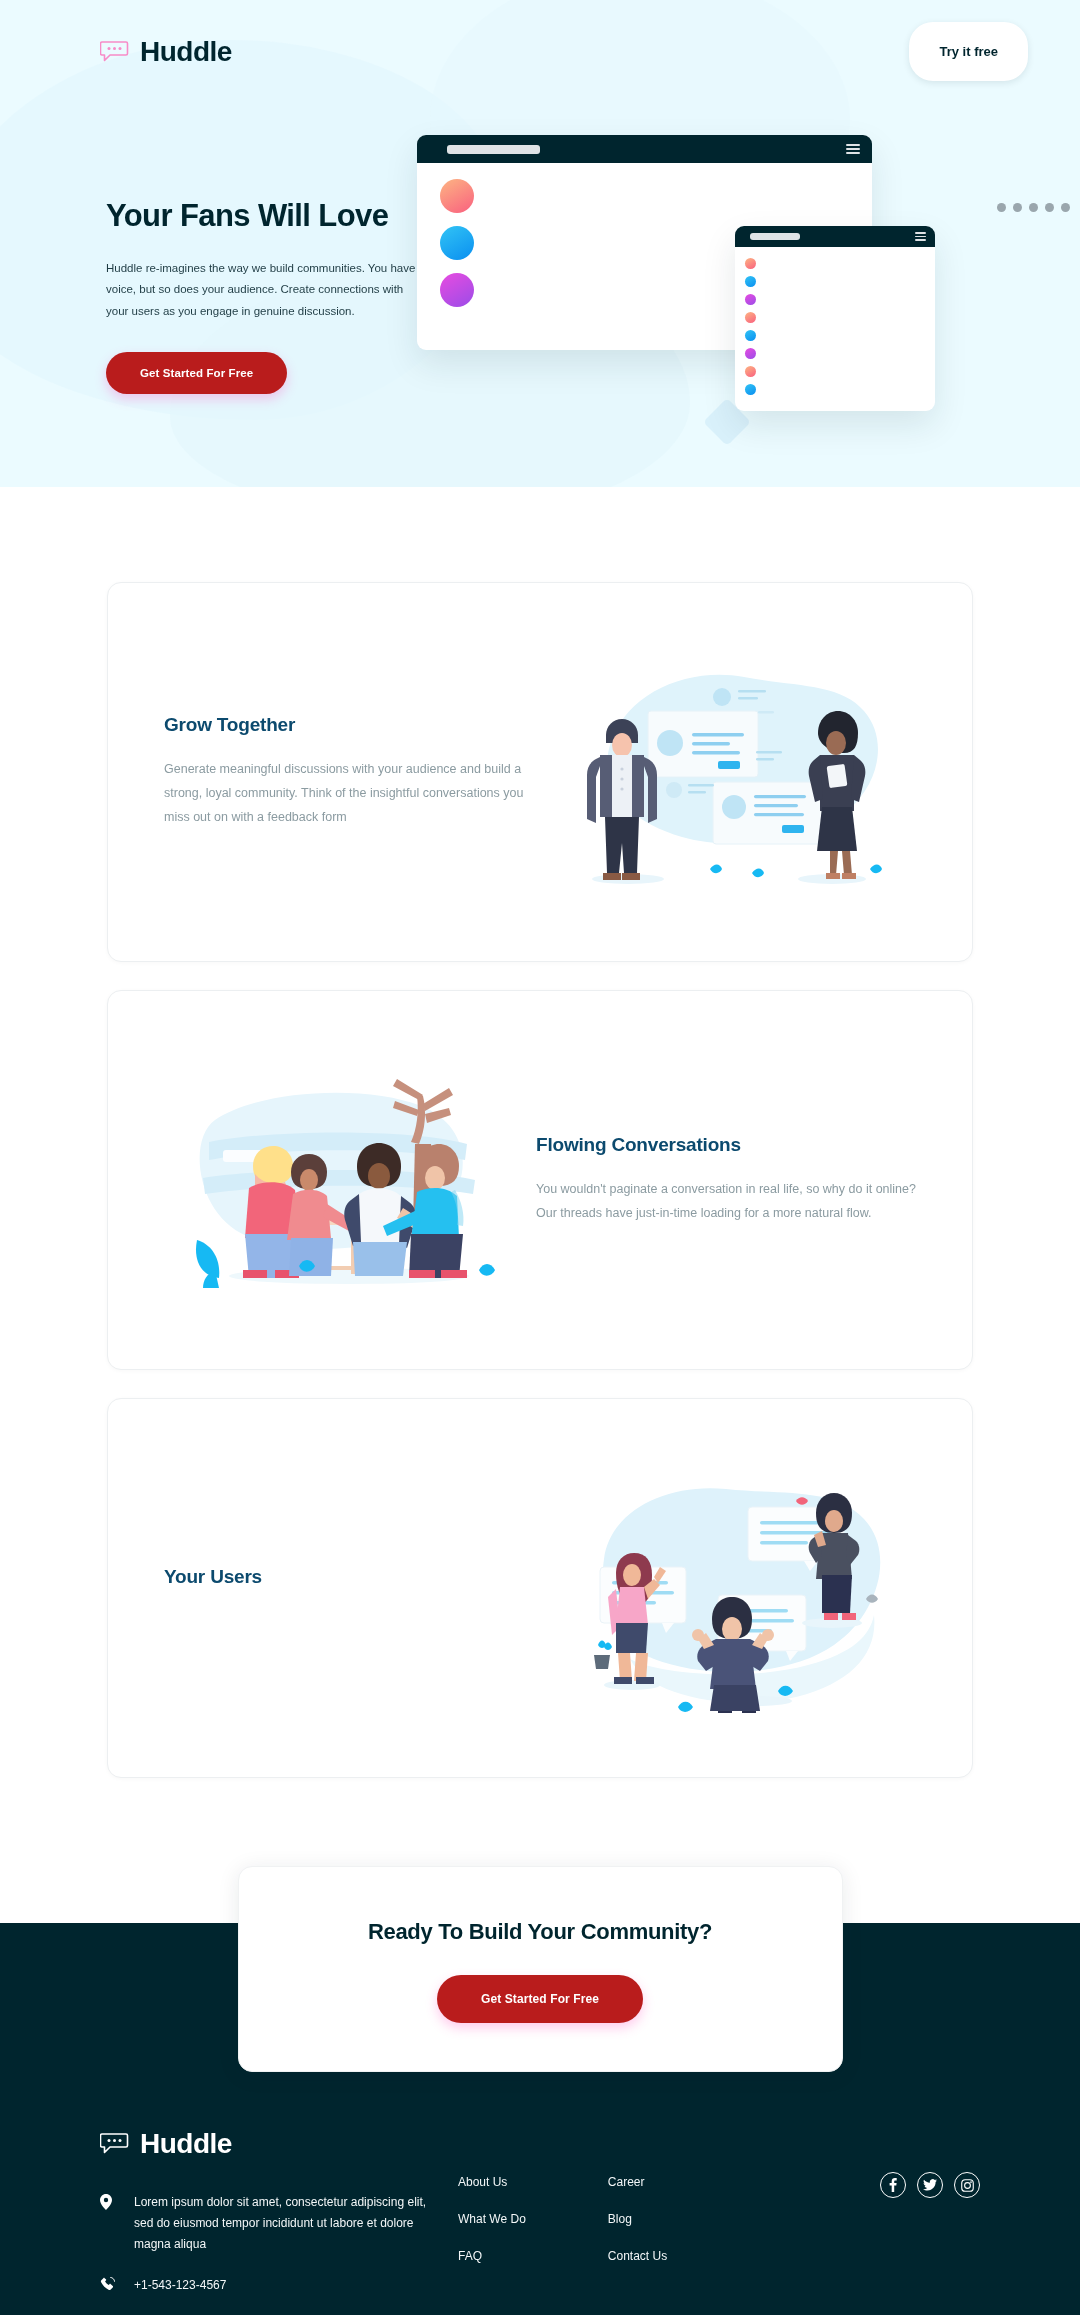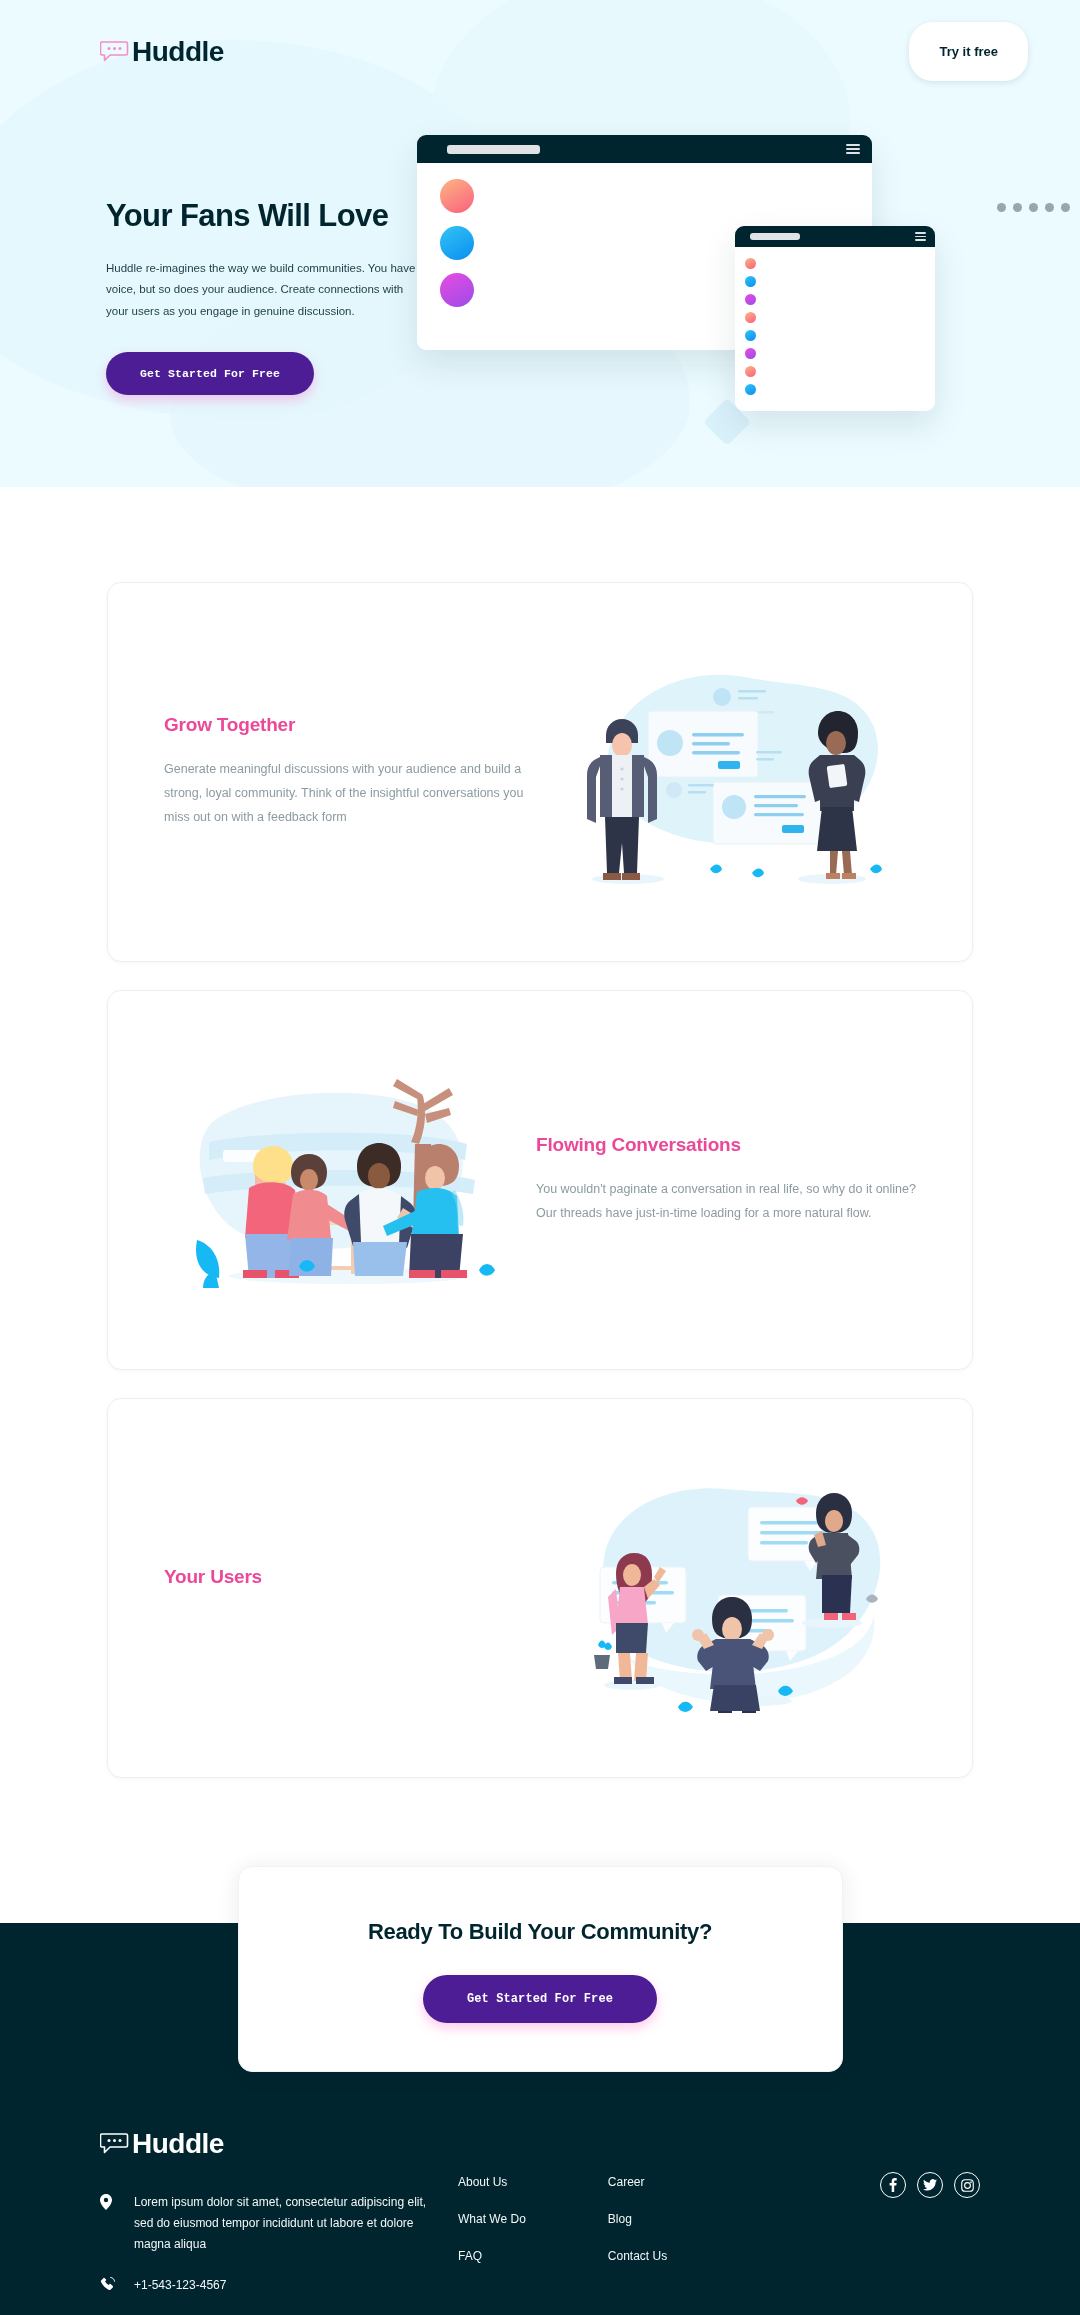--- a/index.html
+++ b/index.html
@@ -43,21 +43,21 @@
     border-radius:48% 52% 55% 45% / 50% 50% 50% 50%;
     opacity:.55;
     pointer-events:none;
   }
 
   .topbar{
     position:relative; z-index:5;
     display:flex; align-items:center; justify-content:space-between;
     padding:22px 52px 0 100px;
   }
-  .logo{ display:flex; align-items:center; gap:2px; }
+  .logo{ display:flex; align-items:center; gap:10px; }
   .logo-mark{ width:30px; height:24px; display:block; }
   .logo-text{
     font-size:28px; font-weight:700; letter-spacing:-.5px; color:#00252e;
   }
   .logo-text.light{ color:#ffffff; }
 
   .btn-try{
     background:#ffffff;
     color:#00252e;
     border:none;
@@ -87,27 +87,27 @@
   .hero-p{
     margin-top:22px;
     font-size:11.5px;
     line-height:1.85;
     color:#1f3c44;
     max-width:320px;
   }
   .btn-pink{
     display:inline-block;
     margin-top:30px;
-    background:#4c1d95;
+    background:#b91c1c;
     color:#ffffff;
     border:none;
     border-radius:24px;
     font-size:11.5px;
     font-weight:700;
-    font-family:Liberation Mono, monospace;
+    font-family:Liberation Sans, sans-serif;
     padding:15px 34px;
     box-shadow:0 5px 12px rgba(255,82,191,.30);
     cursor:pointer;
     letter-spacing:.1px;
   }
 
   
   .hero-right{ position:relative; flex:1; height:340px; }
   .mock{
     position:absolute;
@@ -172,21 +172,21 @@
     box-shadow:0 1px 4px rgba(0,37,46,.03);
     display:flex;
     align-items:center;
     padding:40px 56px;
     min-height:380px;
   }
   .card.reverse{ flex-direction:row-reverse; }
   .card-text{ width:380px; flex:none; }
   .card.reverse .card-text{ margin-left:16px; }
   .card h2{
-    font-size:19px; font-weight:700; letter-spacing:-.2px; color:#ec4899;
+    font-size:19px; font-weight:700; letter-spacing:-.2px; color:#0c4a6e;
     margin-bottom:22px;
   }
   .card p{ font-size:12.5px; line-height:1.9; color:#8b9ba1; }
   .card-art{ flex:1; display:flex; justify-content:center; align-items:center; }
 
   
   .cta-wrap{ position:relative; padding-top:60px; background:#ffffff; }
   .cta-card{
     position:relative; z-index:3;
     width:605px; margin:0 auto;

